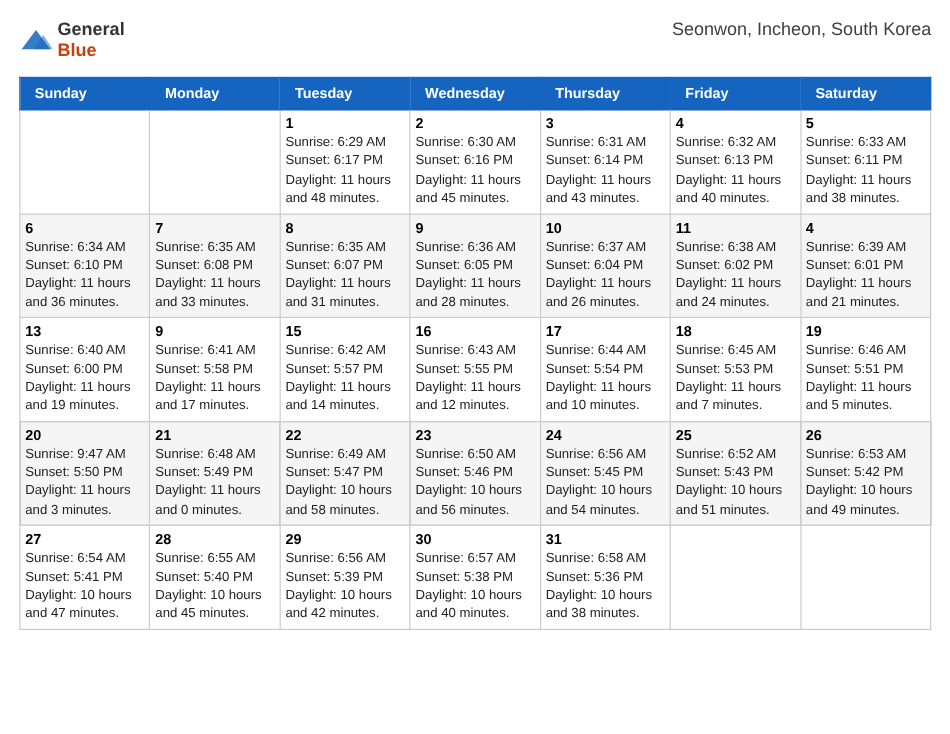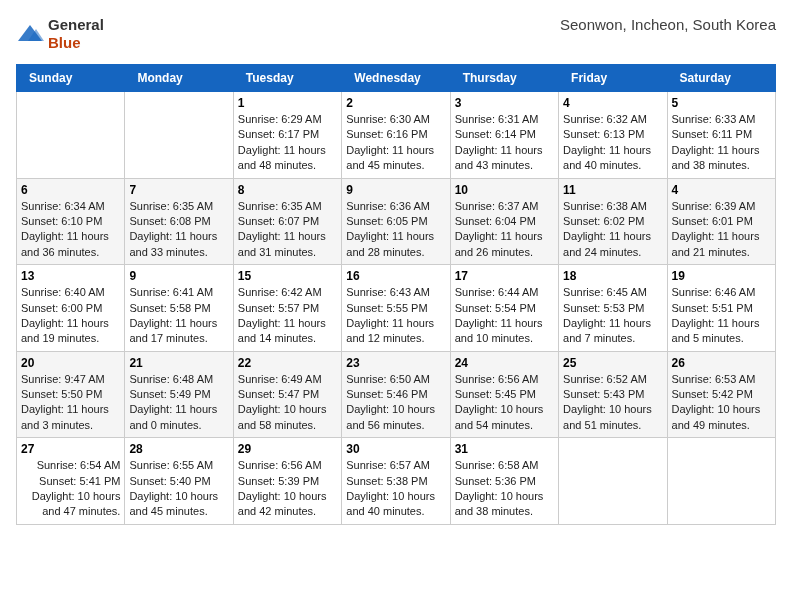--- a/index.html
+++ b/index.html
@@ -271,21 +271,21 @@
         <td>
           <span class="day-num">26</span>
           <div class="day-info" style="white-space: pre-line;">Sunrise: 6:53 AM
 Sunset: 5:42 PM
 Daylight: 10 hours and 49 minutes.</div>
         </td>
       </tr>
       <tr>
         <td>
           <span class="day-num">27</span>
-          <div class="day-info" style="white-space: pre-line; text-align: right;">Sunrise: 6:54 AM
+          <div class="day-info" style="white-space: pre-line;">Sunrise: 6:54 AM
 Sunset: 5:41 PM
 Daylight: 10 hours and 47 minutes.</div>
         </td>
         <td>
           <span class="day-num">28</span>
           <div class="day-info" style="white-space: pre-line;">Sunrise: 6:55 AM
 Sunset: 5:40 PM
 Daylight: 10 hours and 45 minutes.</div>
         </td>
         <td>

